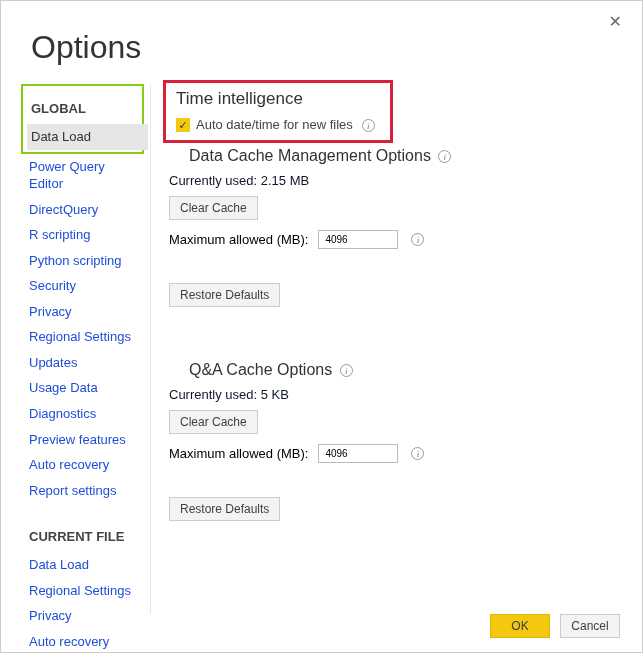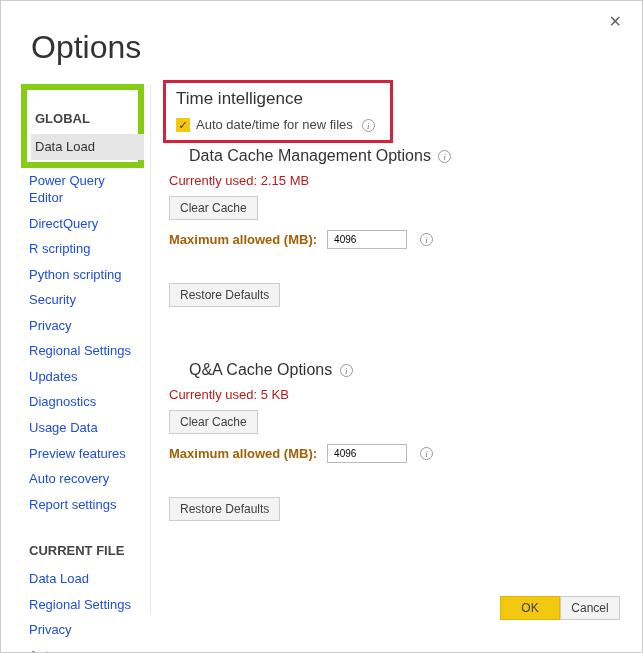--- a/index.html
+++ b/index.html
@@ -58,24 +58,24 @@
     cursor: pointer;
     line-height: 1.35;
   }
   .nav-item.selected {
     background: #e6e6e6;
     color: #333;
     margin-right: -8px;
     padding-right: 8px;
   }
   .highlight-box-sidebar {
-    border: 6px solid #84cc16;
+    border: 2px solid #84cc16;
     margin-left: -8px;
     margin-right: -2px;
-    padding: 17px 2px 2px 8px;
+    padding: 11px 2px 2px 8px;
   }
   .content {
     flex: 1;
     padding: 0 28px 0 18px;
     font-size: 13px;
     color: #444;
   }
   .highlight-box-content {
     border: 3px solid #d4223b;
     padding: 6px 10px 8px 10px;
@@ -117,52 +117,52 @@
     font-size: 9px;
     color: #777;
     align-items: center;
     justify-content: center;
     font-style: italic;
     font-family: serif;
     vertical-align: middle;
     margin-left: 3px;
   }
   .info-icon::before { content: "i"; }
-  .muted { color: #b91c1c; margin: 4px 0 8px 0; }
+  .muted { color: #0f172a; margin: 4px 0 8px 0; }
   .btn {
     background: #f3f3f3;
     border: 1px solid #ccc;
     padding: 4px 10px;
     font-size: 12px;
     color: #404040;
     cursor: pointer;
     font-family: inherit;
   }
   .row {
     display: flex;
     align-items: center;
     gap: 10px;
     margin: 10px 0 6px 0;
   }
-  .row label { color: #a16207; font-weight: bold; }
+  .row label { color: #000000; }
   .row input[type=text] {
     width: 80px;
     padding: 3px 6px;
     border: 1px solid #bbb;
     font-size: 10px;
     font-family: inherit;
   }
   .spacer { height: 28px; }
   .block { margin-bottom: 22px; }
   .footer {
     position: absolute;
-    bottom: 32px;
+    bottom: 14px;
     right: 22px;
     display: flex;
-    gap: 0;
+    gap: 10px;
   }
   .footer .btn { min-width: 60px; }
   .footer .btn.primary {
     background: #f2c811;
     border: 1px solid #e0b800;
   }
 </style>
 </head>
 <body>
 
@@ -178,22 +178,22 @@
       <div class="nav-item selected">Data Load</div>
     </div>
     <div class="nav-item">Power Query Editor</div>
     <div class="nav-item">DirectQuery</div>
     <div class="nav-item">R scripting</div>
     <div class="nav-item">Python scripting</div>
     <div class="nav-item">Security</div>
     <div class="nav-item">Privacy</div>
     <div class="nav-item">Regional Settings</div>
     <div class="nav-item">Updates</div>
+    <div class="nav-item">Usage Data</div>
     <div class="nav-item">Diagnostics</div>
-    <div class="nav-item">Usage Data</div>
     <div class="nav-item">Preview features</div>
     <div class="nav-item">Auto recovery</div>
     <div class="nav-item">Report settings</div>
 
     <div class="section-header second">CURRENT FILE</div>
     <div class="nav-item">Data Load</div>
     <div class="nav-item">Regional Settings</div>
     <div class="nav-item">Privacy</div>
     <div class="nav-item">Auto recovery</div>
     <div class="nav-item">DirectQuery</div>

